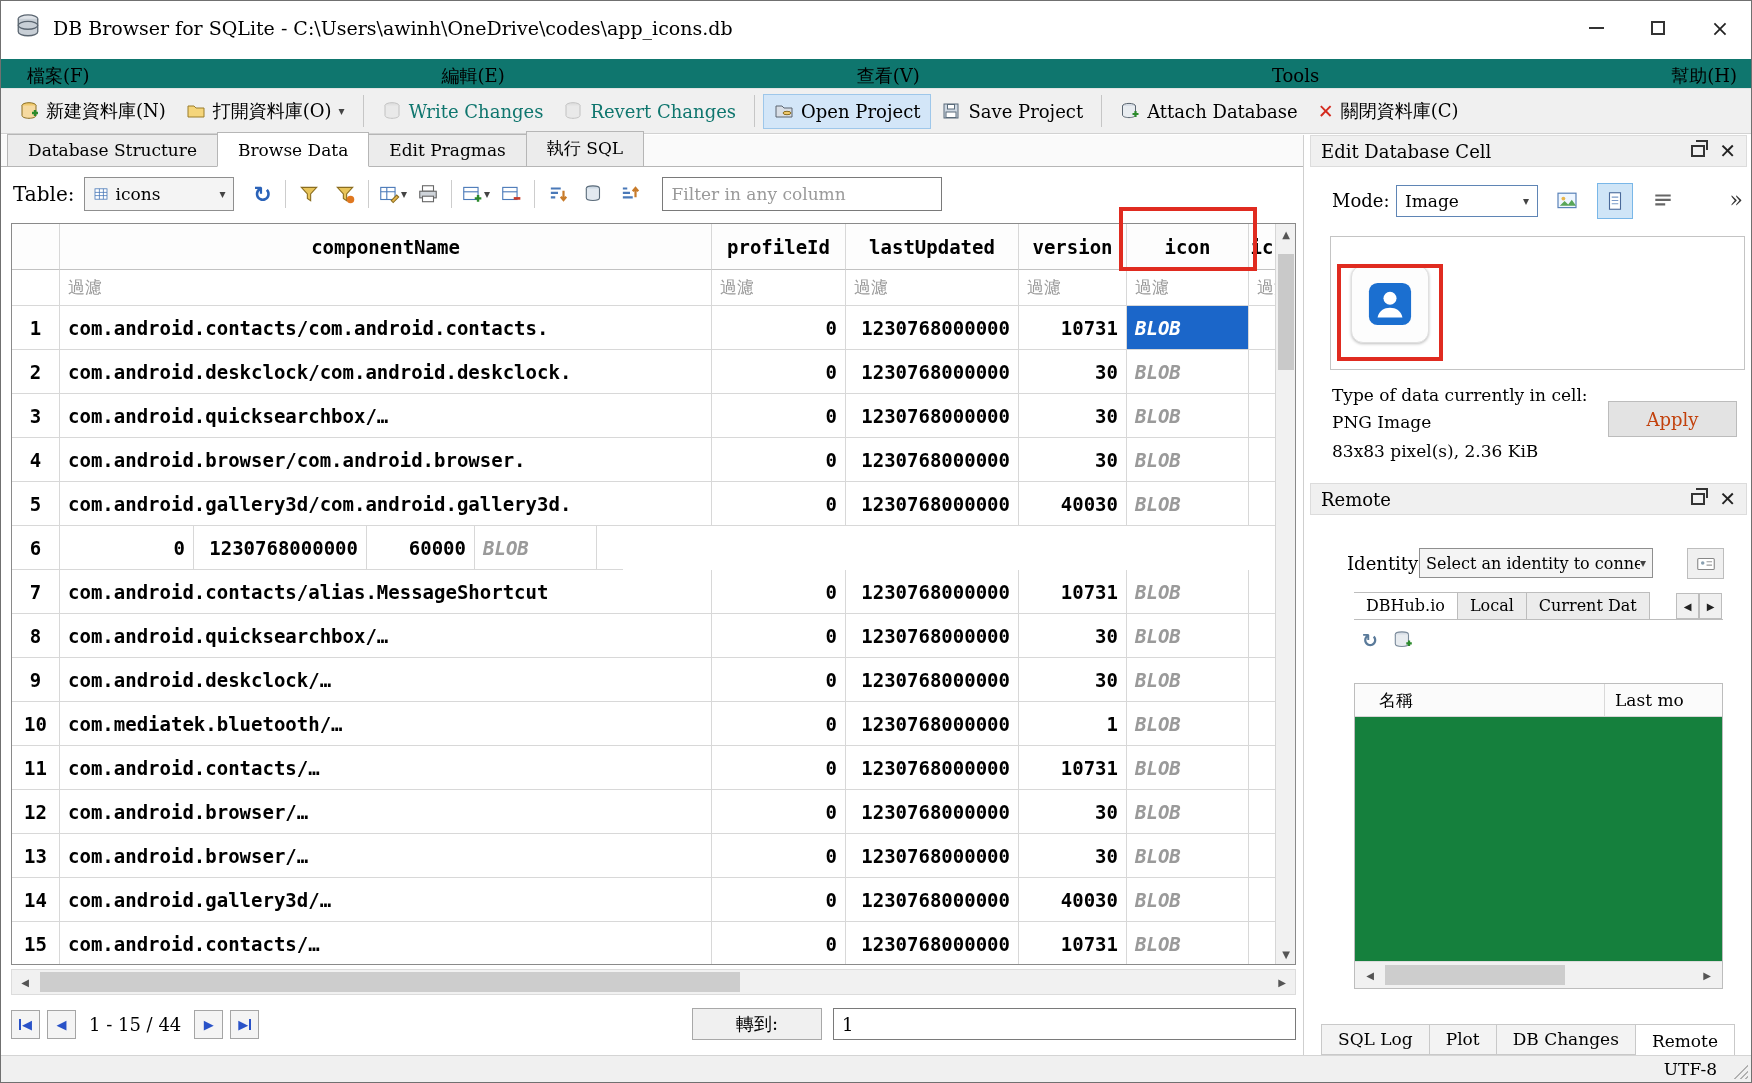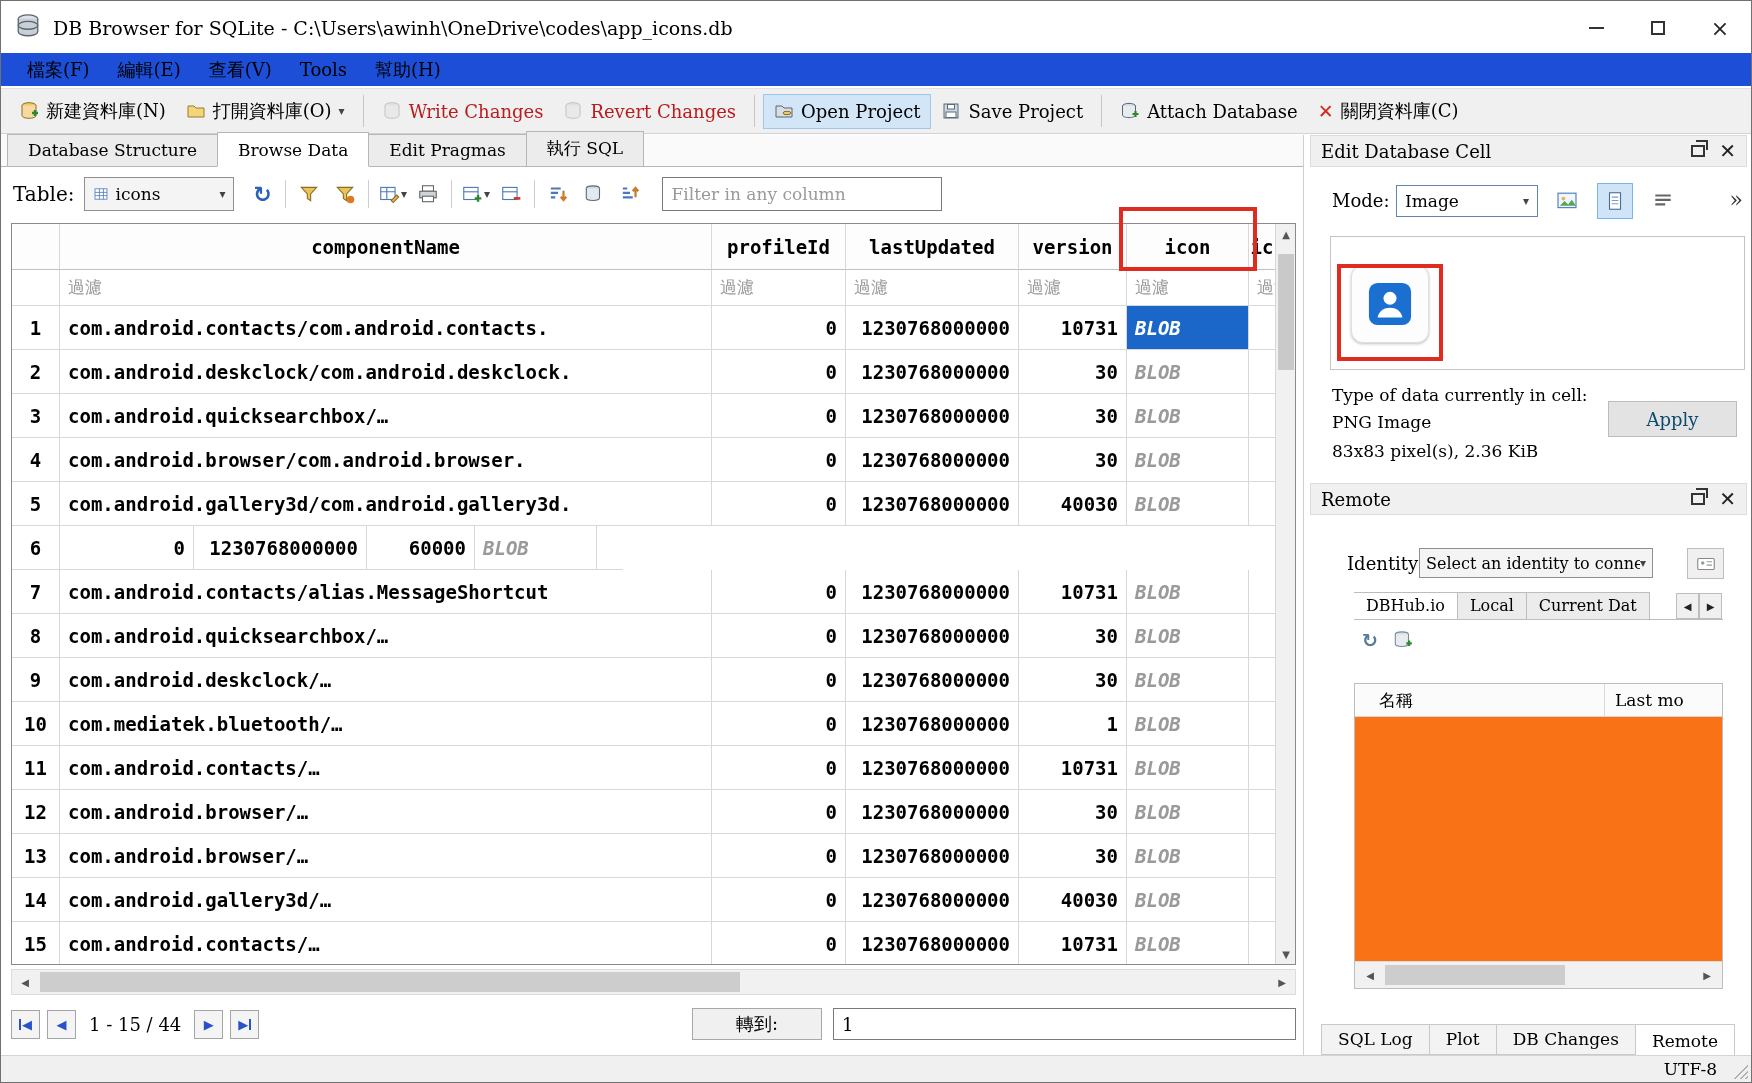--- a/index.html
+++ b/index.html
@@ -10,27 +10,27 @@
   
   .titlebar { position:absolute; top:0; left:0; right:0; height:54px; display:flex; align-items:center; background:#fff; }
   .titlebar .app-icon { margin-left:14px; }
   .titlebar .title-text { margin-left:12px; font-size:19px; }
   .win-controls { margin-left:auto; display:flex; height:100%; }
   .win-btn { width:62px; height:100%; display:flex; align-items:center; justify-content:center; font-size:22px; color:#222; }
   .min-glyph { display:inline-block; width:15px; height:0; border-top:2px solid #333; }
   .max-glyph { display:inline-block; width:14px; height:14px; border:2px solid #333; }
 
   
-  .menubar { position:absolute; top:52px; left:0; right:0; height:33px; display:flex; align-items:center; padding-left:12px; background:#1d4ed8; }
+  .menubar { position:absolute; top:58px; left:0; right:0; height:33px; display:flex; align-items:center; padding-left:12px; background:#0f766e;justify-content:space-between; }
   .menu-item { padding:0 14px; font-size:18px; }
 
   
   .toolbar { position:absolute; top:87px; left:0; right:0; height:46px; background:#f0f0f0; border-top:1px solid #e2e2e2; border-bottom:1px solid #d2d2d2; display:flex; align-items:center; padding:0 8px; }
   .tb-btn { display:flex; align-items:center; gap:7px; padding:6px 10px; font-size:18px; white-space:nowrap; }
-  .tb-btn.disabled { color:#b91c1c; }
+  .tb-btn.disabled { color:#0f766e; }
   .tb-btn.disabled svg { opacity:.45; filter:grayscale(1); }
   .tb-btn.highlight { background:#d3e6f8; border:1px solid #9ec7ea; }
   .tb-sep { width:1px; height:32px; background:#c6c6c6; margin:0 8px; }
   .dd-arrow { font-size:12px; color:#444; font-family:"DejaVu Sans",sans-serif; }
   .red-x { color:#d42a1e; font-weight:bold; font-size:19px; font-family:"DejaVu Sans",sans-serif; }
 
   
   .tabbar { position:absolute; top:134px; left:0; width:1302px; height:32px; display:flex; align-items:flex-end; border-bottom:1px solid #b6b6b6; background:#fafafa; }
   .tab { padding:5px 20px 6px; font-size:17px; border:1px solid #b6b6b6; border-bottom:none; background:#ececec; margin-left:-1px; white-space:nowrap; }
   .tab:first-child { margin-left:6px; }
@@ -103,38 +103,38 @@
   .mode-combo { position:absolute; left:92px; top:0; width:142px; height:32px; border:1px solid #5f85b5; background:#fff; display:flex; align-items:center; padding:0 8px; font-size:17px; }
   .mini-btn { position:absolute; top:-2px; width:36px; height:36px; display:flex; align-items:center; justify-content:center; }
   .mini-btn.active { background:#cfe5f7; border:1px solid #79b7e8; }
   .chevrons { position:absolute; right:10px; top:2px; font-size:22px; color:#333; }
 
   .preview { position:absolute; top:101px; left:26px; width:415px; height:134px; border:1px solid #c4c4c4; background:#fff; }
   .contact-card { position:absolute; left:20px; top:28px; width:78px; height:78px; background:#fdfdfd; border:1px solid #e0e0e0; border-radius:12px; box-shadow:0 1px 3px rgba(0,0,0,.25); display:flex; align-items:center; justify-content:center; }
 
   .cellinfo-label { position:absolute; left:28px; top:250px; font-size:17px; }
   .cellinfo-type { position:absolute; left:28px; top:277px; font-size:17px; }
-  .apply-btn { position:absolute; left:304px; top:266px; width:129px; height:36px; background:#e3e3e3; border:1px solid #bcbcbc; color:#0c4a6e; font-size:18px; display:flex; align-items:center; justify-content:center; }
+  .apply-btn { position:absolute; left:304px; top:266px; width:129px; height:36px; background:#e3e3e3; border:1px solid #bcbcbc; color:#c2410c; font-size:18px; display:flex; align-items:center; justify-content:center; }
   .cellinfo-size { position:absolute; left:28px; top:306px; font-size:17px; }
 
   .remote-header { top:348px; }
   .identity-row { position:absolute; top:413px; left:0; width:100%; height:32px; }
   .identity-label { position:absolute; left:43px; top:5px; font-size:18px; }
   .identity-combo { position:absolute; left:115px; top:0; width:234px; height:30px; border:1px solid #8f8f8f; background:#f4f4f4; display:flex; align-items:center; padding:0 6px; font-size:16px; }
   .identity-combo .combo-text { flex:1; overflow:hidden; white-space:nowrap; }
   .identity-btn { position:absolute; left:383px; top:0; width:37px; height:31px; border:1px solid #bdbdbd; background:#f0f0f0; display:flex; align-items:center; justify-content:center; }
 
   .remote-tabs { position:absolute; top:456px; left:50px; width:369px; height:29px; display:flex; align-items:flex-end; border-bottom:1px solid #bdbdbd; overflow:hidden; }
   .rtab { padding:3px 12px 4px; font-size:16px; border:1px solid #bdbdbd; border-bottom:none; background:#ececec; margin-left:-1px; white-space:nowrap; }
   .rtab.active { background:#fff; margin-bottom:-1px; border-bottom:1px solid #fff; }
   .rtab-arrows { position:absolute; top:458px; left:372px; display:flex; }
   .rtab-arrow { width:23px; height:26px; border:1px solid #bdbdbd; background:#f0f0f0; display:flex; align-items:center; justify-content:center; font-size:10px; font-family:"DejaVu Sans",sans-serif; color:#222; }
 
   .remote-toolbar { position:absolute; top:494px; left:58px; display:flex; gap:14px; }
-  .remote-frame { position:absolute; left:50px; top:548px; width:369px; height:306px; border:1px solid #bdbdbd; background:#f97316; }
+  .remote-frame { position:absolute; left:50px; top:548px; width:369px; height:306px; border:1px solid #bdbdbd; background:#15803d; }
   .remote-cols { display:flex; height:33px; border-bottom:1px solid #d6d6d6; background:#fbfbfb; }
   .rcol { font-size:17px; display:flex; align-items:center; padding-left:10px; border-right:1px solid #d9d9d9; overflow:hidden; white-space:nowrap; }
   .rcol.name { width:250px; padding-left:24px; }
   .rcol.last { flex:1; border-right:none; }
   .remote-hscroll { position:absolute; left:0; right:0; bottom:0; height:27px; background:#f1f1f1; border-top:1px solid #dcdcdc; }
   .remote-hscroll .sb-btn { position:absolute; top:1px; width:26px; height:24px; display:flex; align-items:center; justify-content:center; font-size:10px; color:#555; font-family:"DejaVu Sans",sans-serif; }
   .remote-hscroll .left{left:2px;} .remote-hscroll .right{right:2px;}
   .remote-hscroll .thumb { position:absolute; top:3px; left:30px; width:180px; height:20px; background:#cdcdcd; }
 
   .dock-tabs { position:absolute; top:889px; left:18px; display:flex; align-items:flex-start; }

